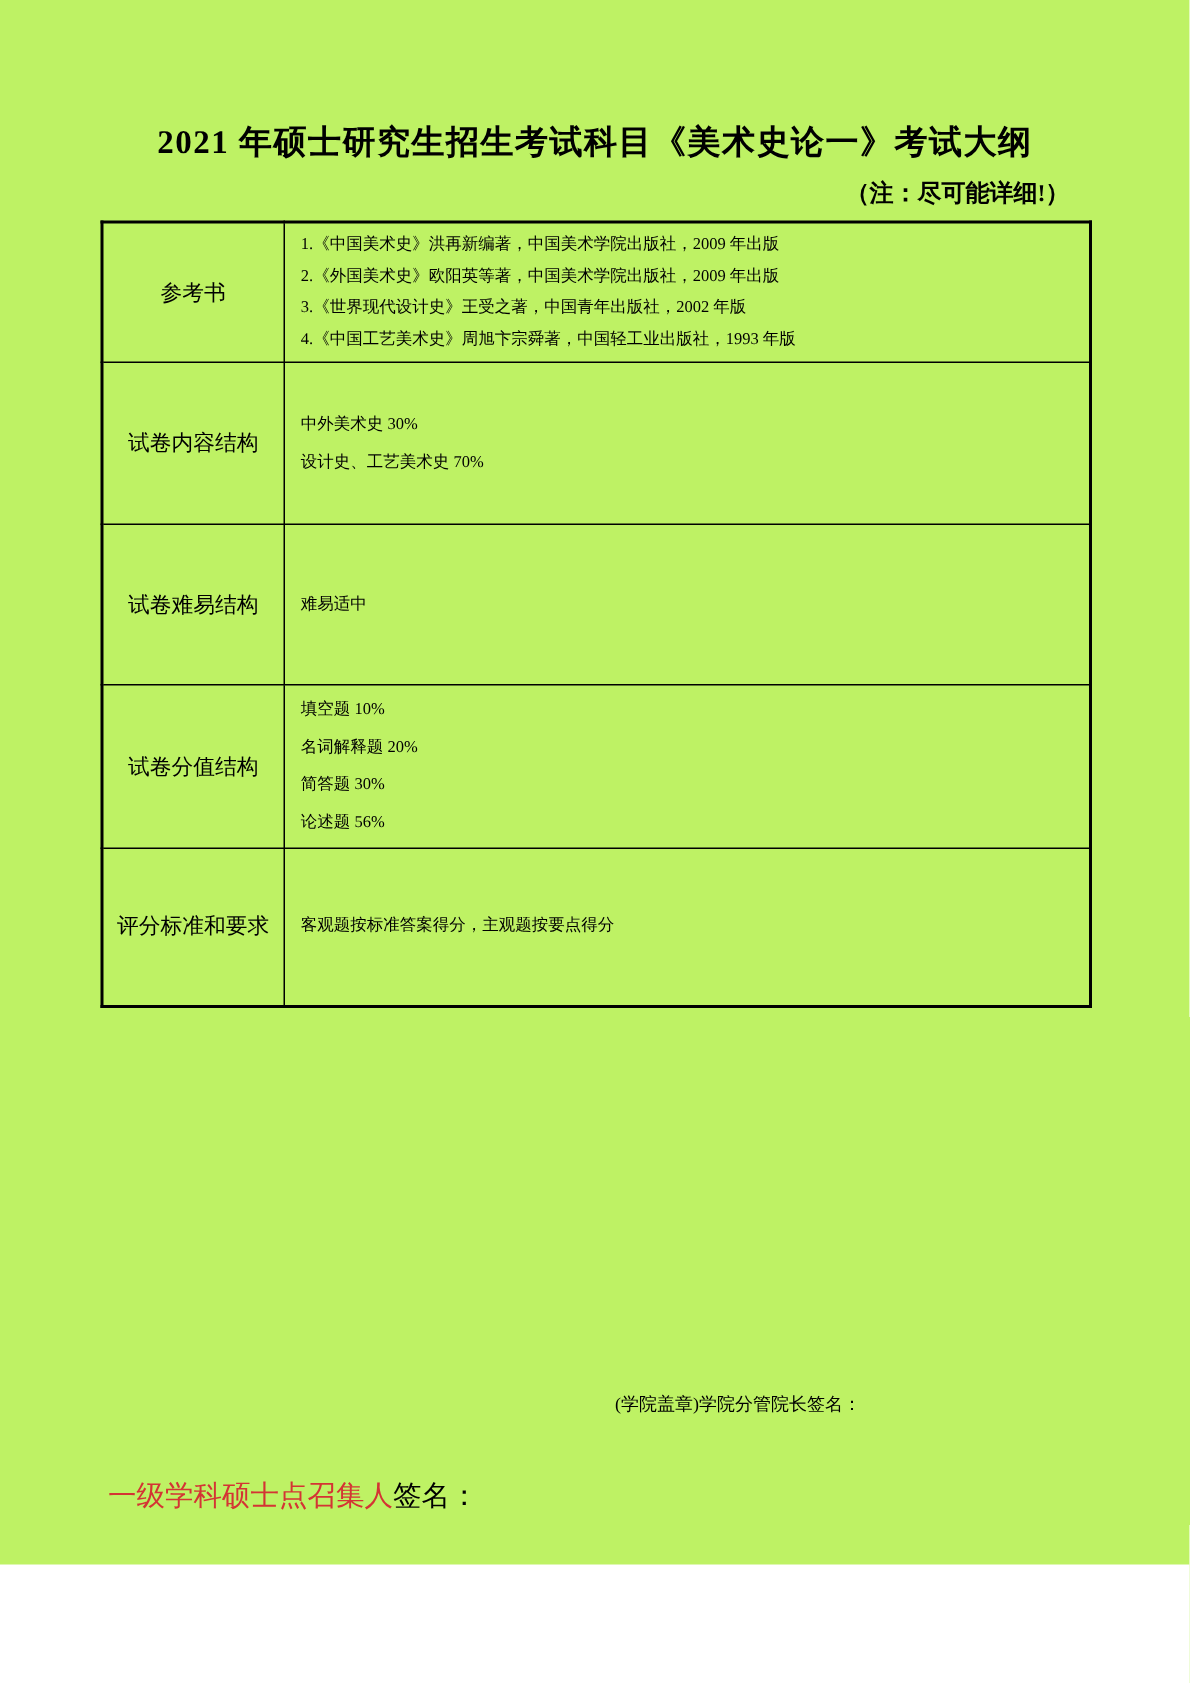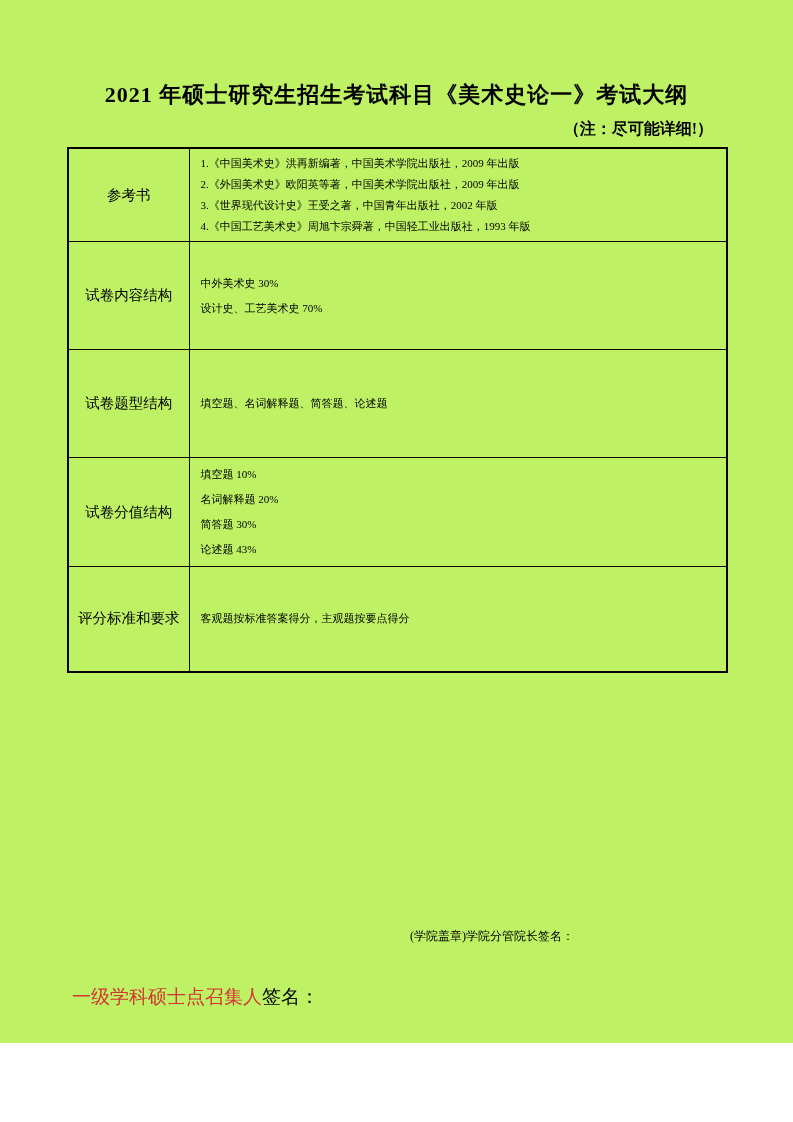--- a/index.html
+++ b/index.html
@@ -118,33 +118,33 @@
             <div class="content-line">4.《中国工艺美术史》周旭卞宗舜著，中国轻工业出版社，1993 年版</div>
           </td>
   </tr>
         <tr class="row-2">
     <td class="label-cell">试卷内容结构</td>
     <td class="content-cell">
             <div class="content-line">中外美术史 30%</div>
             <div class="content-line">设计史、工艺美术史 70%</div>
           </td>
   </tr>
-        <tr class="row-4">
-    <td class="label-cell">试卷题型结构</td>
+        <tr class="row-3">
+    <td class="label-cell">试卷难易结构</td>
     <td class="content-cell">
-            <div class="content-line">填空题、名词解释题、简答题、论述题</div>
+            <div class="content-line">难易适中</div>
           </td>
   </tr>
         <tr class="row-5">
     <td class="label-cell">试卷分值结构</td>
     <td class="content-cell">
             <div class="content-line">填空题 10%</div>
             <div class="content-line">名词解释题 20%</div>
             <div class="content-line">简答题 30%</div>
-            <div class="content-line">论述题 43%</div>
+            <div class="content-line">论述题 56%</div>
           </td>
   </tr>
         <tr class="row-6">
     <td class="label-cell">评分标准和要求</td>
     <td class="content-cell">
             <div class="content-line">客观题按标准答案得分，主观题按要点得分</div>
           </td>
   </tr>
       </tbody>
   </table>

